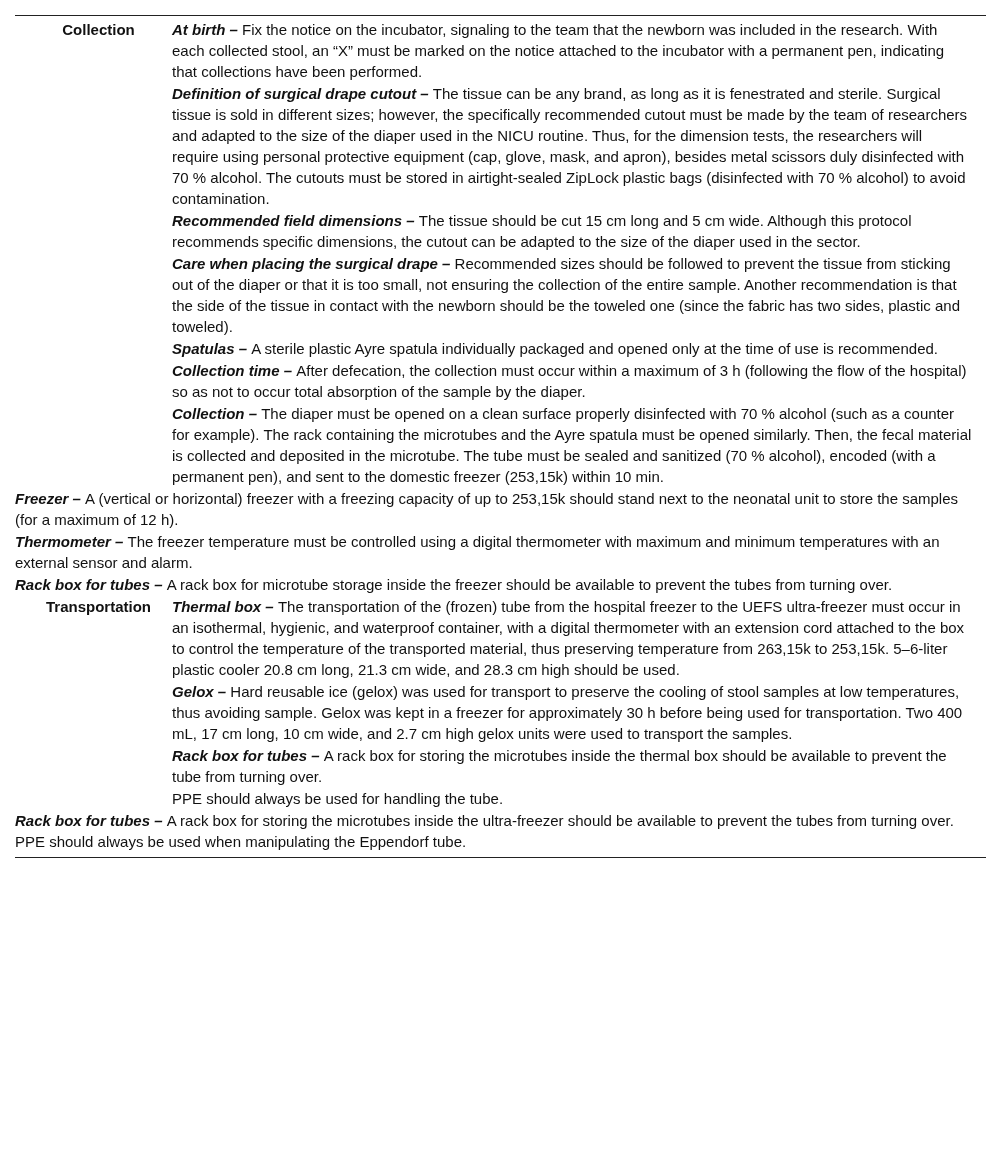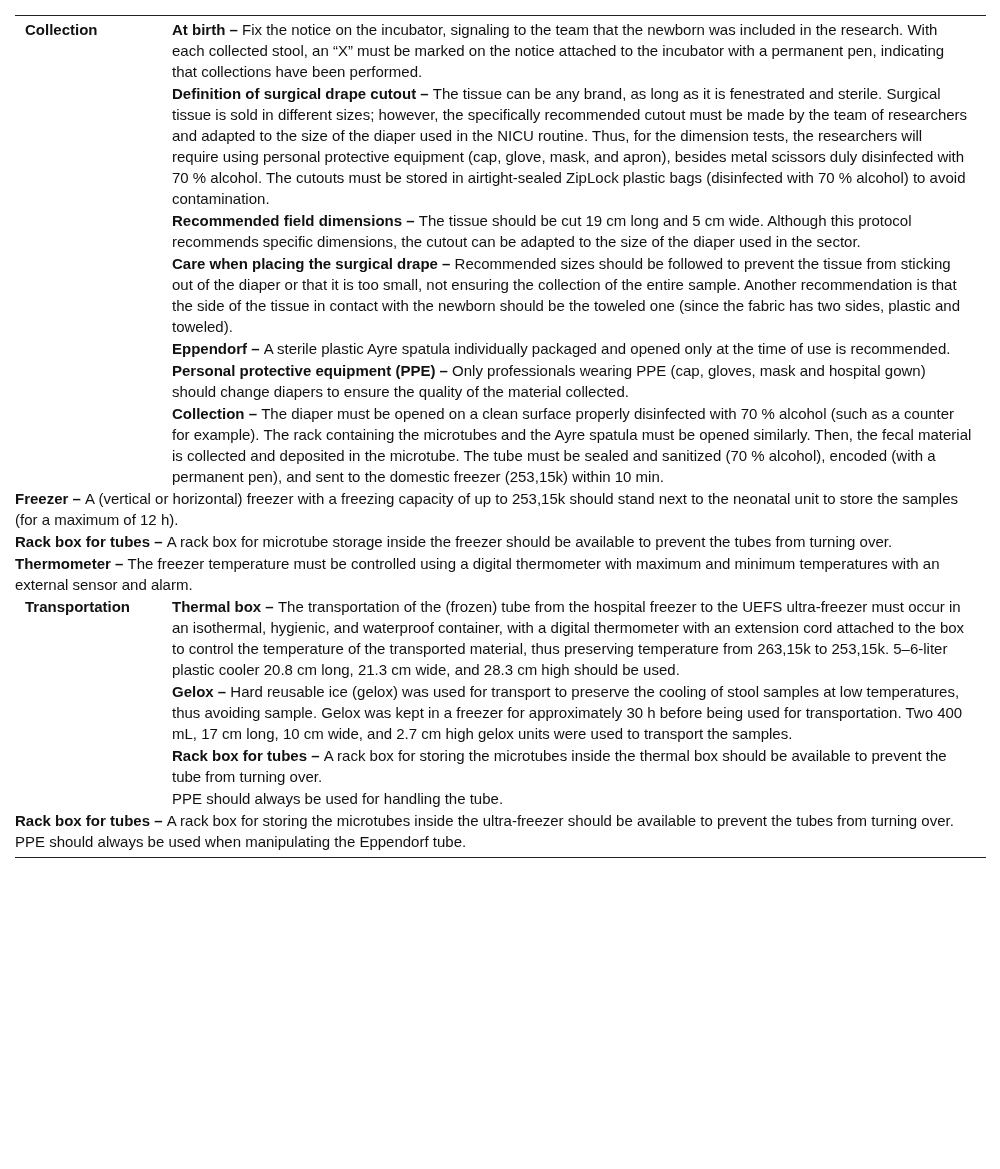--- a/index.html
+++ b/index.html
@@ -15,48 +15,49 @@
       border-bottom: 1px solid #222;
       padding-top: 3px; padding-bottom: 4px;
     }
     .row { display: flex; }
     .cat {
       width: 157px; flex: 0 0 157px;
       padding-left: 10px;
       font-weight: bold;
       line-height: 21px;
       box-sizing: border-box;
+      text-align: center;
     }
     .items { flex: 1 1 auto; padding-right: 14px; }
     .item { line-height: 21px; margin-bottom: 1px; }
-    .item .term { font-weight: bold; }
+    .item .term { font-weight: bold; font-style: italic; }
   </style>
 </head>
 <body>
 
 <div class="table-wrap">
 
   <div class="row">
     <div class="cat">Collection</div>
     <div class="items">
       <div class="item"><span class="term">At birth – </span><span>Fix the notice on the incubator, signaling to the team that the newborn was included in the research. With each collected stool, an “X” must be marked on the notice attached to the incubator with a permanent pen, indicating that collections have been performed.</span></div>
       <div class="item"><span class="term">Definition of surgical drape cutout – </span><span>The tissue can be any brand, as long as it is fenestrated and sterile. Surgical tissue is sold in different sizes; however, the specifically recommended cutout must be made by the team of researchers and adapted to the size of the diaper used in the NICU routine. Thus, for the dimension tests, the researchers will require using personal protective equipment (cap, glove, mask, and apron), besides metal scissors duly disinfected with 70 % alcohol. The cutouts must be stored in airtight-sealed ZipLock plastic bags (disinfected with 70 % alcohol) to avoid contamination.</span></div>
-      <div class="item"><span class="term">Recommended field dimensions – </span><span>The tissue should be cut 19 cm long and 5 cm wide. Although this protocol recommends specific dimensions, the cutout can be adapted to the size of the diaper used in the sector.</span></div>
+      <div class="item"><span class="term">Recommended field dimensions – </span><span>The tissue should be cut 15 cm long and 5 cm wide. Although this protocol recommends specific dimensions, the cutout can be adapted to the size of the diaper used in the sector.</span></div>
       <div class="item"><span class="term">Care when placing the surgical drape – </span><span>Recommended sizes should be followed to prevent the tissue from sticking out of the diaper or that it is too small, not ensuring the collection of the entire sample. Another recommendation is that the side of the tissue in contact with the newborn should be the toweled one (since the fabric has two sides, plastic and toweled).</span></div>
-      <div class="item"><span class="term">Eppendorf – </span><span>A sterile plastic Ayre spatula individually packaged and opened only at the time of use is recommended.</span></div>
-      <div class="item"><span class="term">Personal protective equipment (PPE) – </span><span>Only professionals wearing PPE (cap, gloves, mask and hospital gown) should change diapers to ensure the quality of the material collected.</span></div>
+      <div class="item"><span class="term">Spatulas – </span><span>A sterile plastic Ayre spatula individually packaged and opened only at the time of use is recommended.</span></div>
+      <div class="item"><span class="term">Collection time – </span><span>After defecation, the collection must occur within a maximum of 3 h (following the flow of the hospital) so as not to occur total absorption of the sample by the diaper.</span></div>
       <div class="item"><span class="term">Collection – </span><span>The diaper must be opened on a clean surface properly disinfected with 70 % alcohol (such as a counter for example). The rack containing the microtubes and the Ayre spatula must be opened similarly. Then, the fecal material is collected and deposited in the microtube. The tube must be sealed and sanitized (70 % alcohol), encoded (with a permanent pen), and sent to the domestic freezer (253,15k) within 10 min.</span></div>
     </div>
   </div>
 
   <div class="row">
     <div class="items">
       <div class="item"><span class="term">Freezer – </span><span>A (vertical or horizontal) freezer with a freezing capacity of up to 253,15k should stand next to the neonatal unit to store the samples (for a maximum of 12 h).</span></div>
+      <div class="item"><span class="term">Thermometer – </span><span>The freezer temperature must be controlled using a digital thermometer with maximum and minimum temperatures with an external sensor and alarm.</span></div>
       <div class="item"><span class="term">Rack box for tubes – </span><span>A rack box for microtube storage inside the freezer should be available to prevent the tubes from turning over.</span></div>
-      <div class="item"><span class="term">Thermometer – </span><span>The freezer temperature must be controlled using a digital thermometer with maximum and minimum temperatures with an external sensor and alarm.</span></div>
     </div>
   </div>
 
   <div class="row">
     <div class="cat">Transportation</div>
     <div class="items">
       <div class="item"><span class="term">Thermal box – </span><span>The transportation of the (frozen) tube from the hospital freezer to the UEFS ultra-freezer must occur in an isothermal, hygienic, and waterproof container, with a digital thermometer with an extension cord attached to the box to control the temperature of the transported material, thus preserving temperature from 263,15k to 253,15k. 5–6-liter plastic cooler 20.8 cm long, 21.3 cm wide, and 28.3 cm high should be used.</span></div>
       <div class="item"><span class="term">Gelox – </span><span>Hard reusable ice (gelox) was used for transport to preserve the cooling of stool samples at low temperatures, thus avoiding sample. Gelox was kept in a freezer for approximately 30 h before being used for transportation. Two 400 mL, 17 cm long, 10 cm wide, and 2.7 cm high gelox units were used to transport the samples.</span></div>
       <div class="item"><span class="term">Rack box for tubes – </span><span>A rack box for storing the microtubes inside the thermal box should be available to prevent the tube from turning over.</span></div>
       <div class="item"><span class="term"></span><span>PPE should always be used for handling the tube.</span></div>

